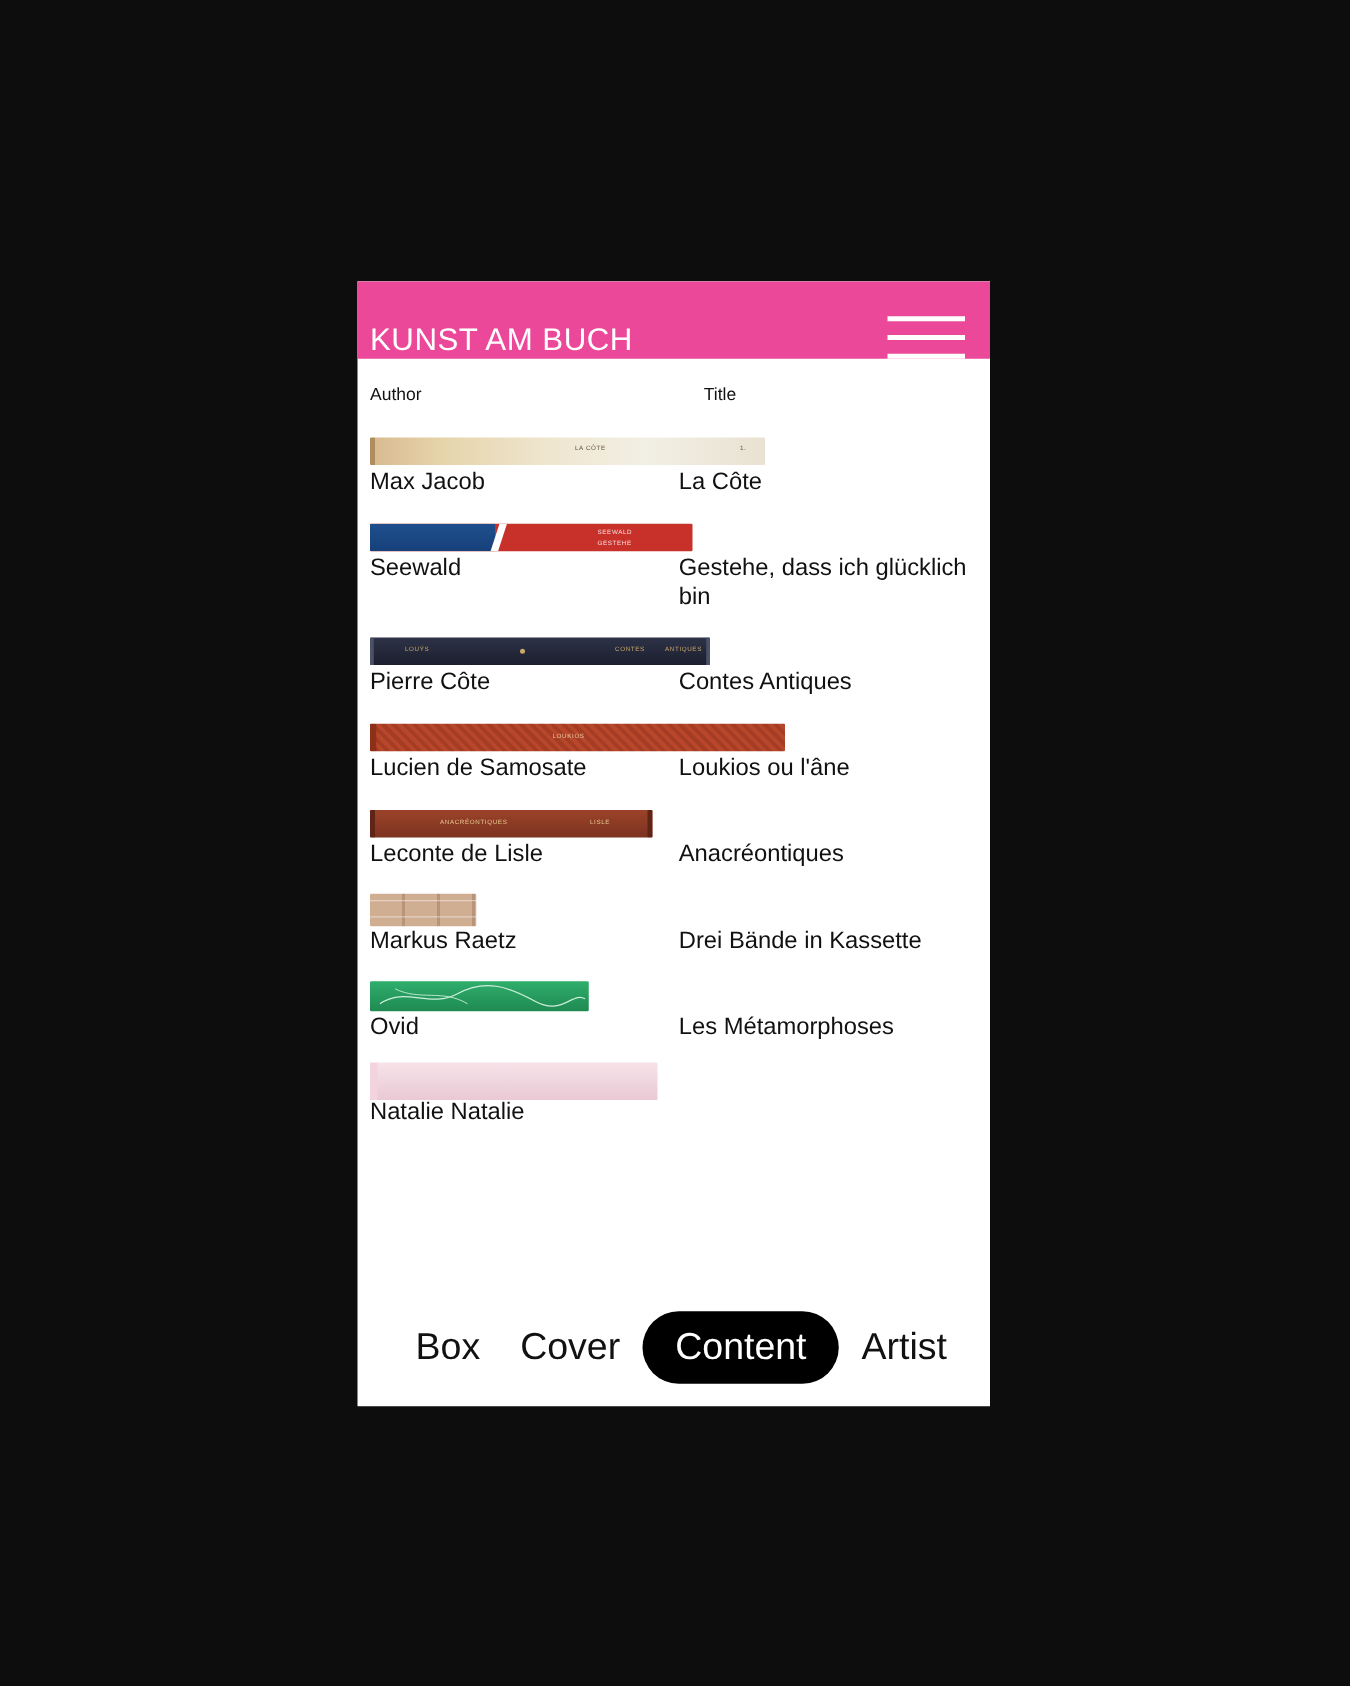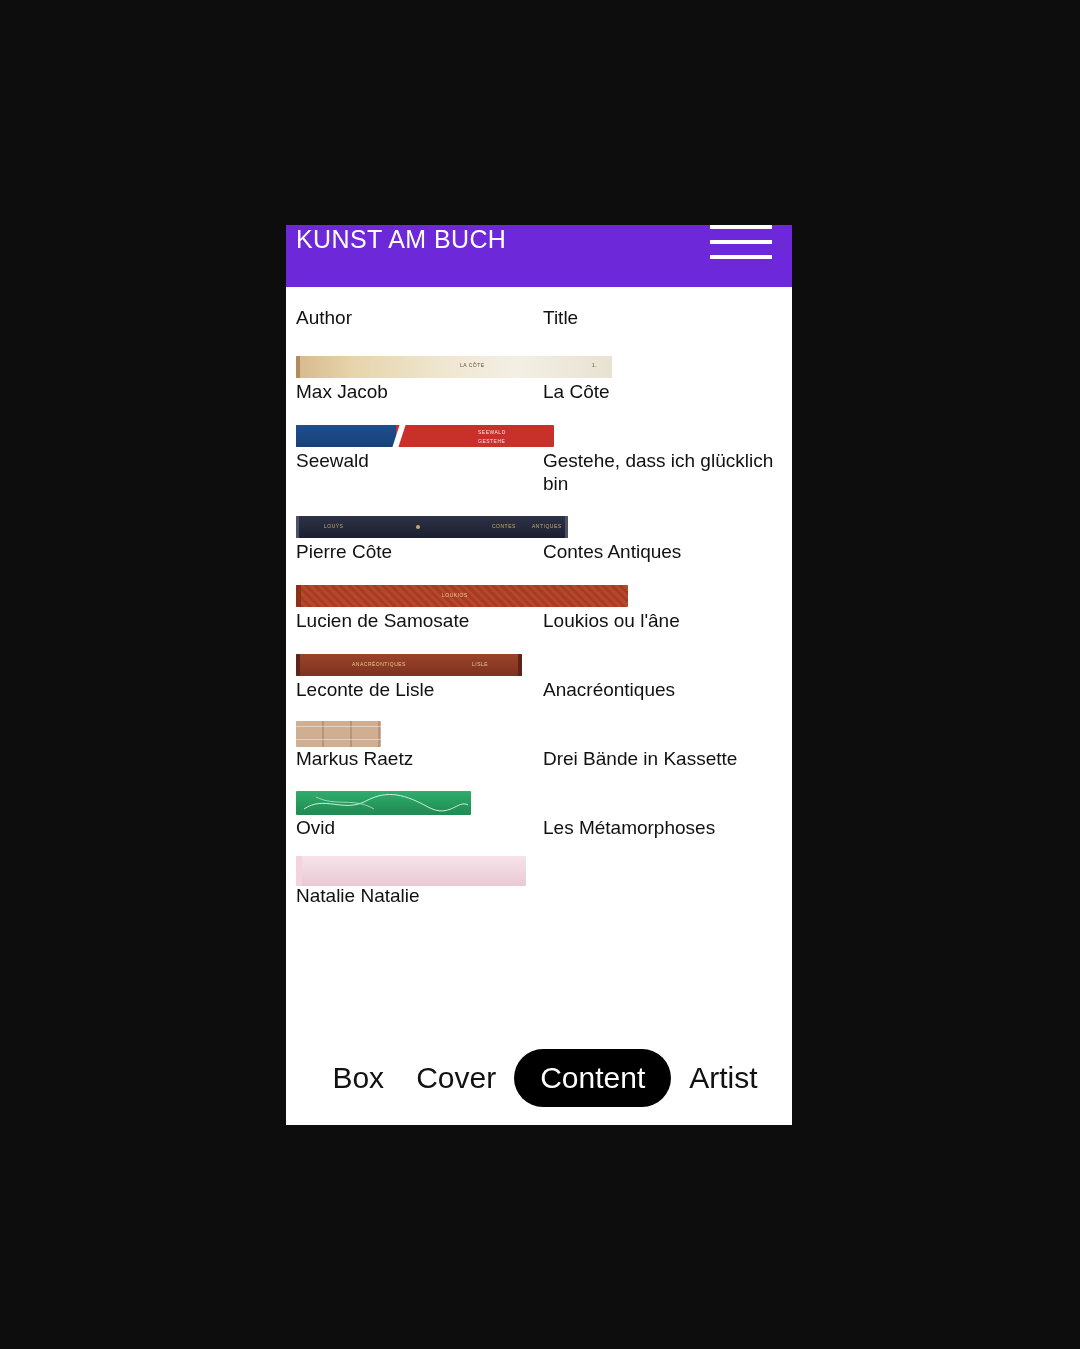--- a/index.html
+++ b/index.html
@@ -18,23 +18,23 @@
     top: 225px;
     width: 506px;
     height: 900px;
     background: #ffffff;
     overflow: hidden;
   }
 
   
   #header {
     height: 62px;
-    background: #6d28d9;
-    display: flex;
-    align-items: flex-start;
+    background: #ec4899;
+    display: flex;
+    align-items: flex-end;
     justify-content: space-between;
     padding: 0 20px 0 10px;
     box-sizing: border-box;
   }
   #header-title {
     color: #ffffff;
     font-size: 25px;
     letter-spacing: 0.4px;
     font-weight: 400;
   }
@@ -57,22 +57,23 @@
   #list-area {
     padding: 0 10px;
     box-sizing: border-box;
     position: relative;
   }
 
   .col-header {
     display: flex;
     padding-top: 20px;
     padding-bottom: 6px;
-    font-size: 19px;
+    font-size: 14px;
     color: #111;
+    gap: 20px;
   }
   .col-a { width: 247px; flex: none; }
   .col-b { flex: 1; }
 
   .row {
     position: relative;
     margin-top: 18px;
   }
   .spine-wrap {
     height: 28px;

